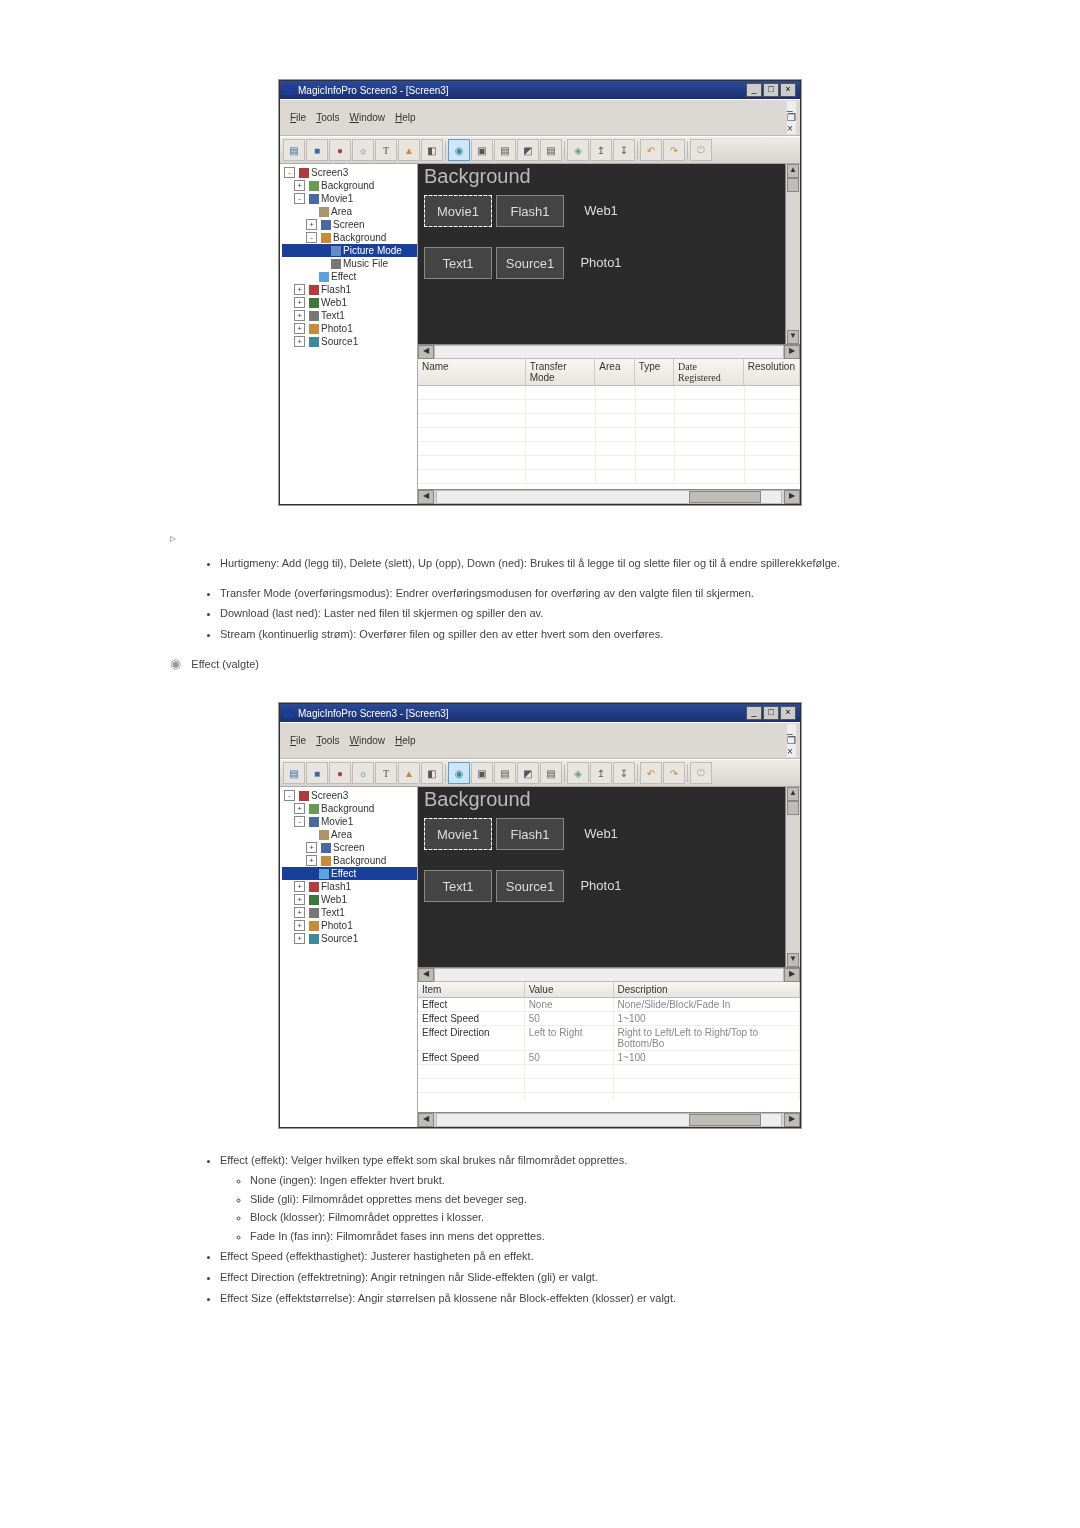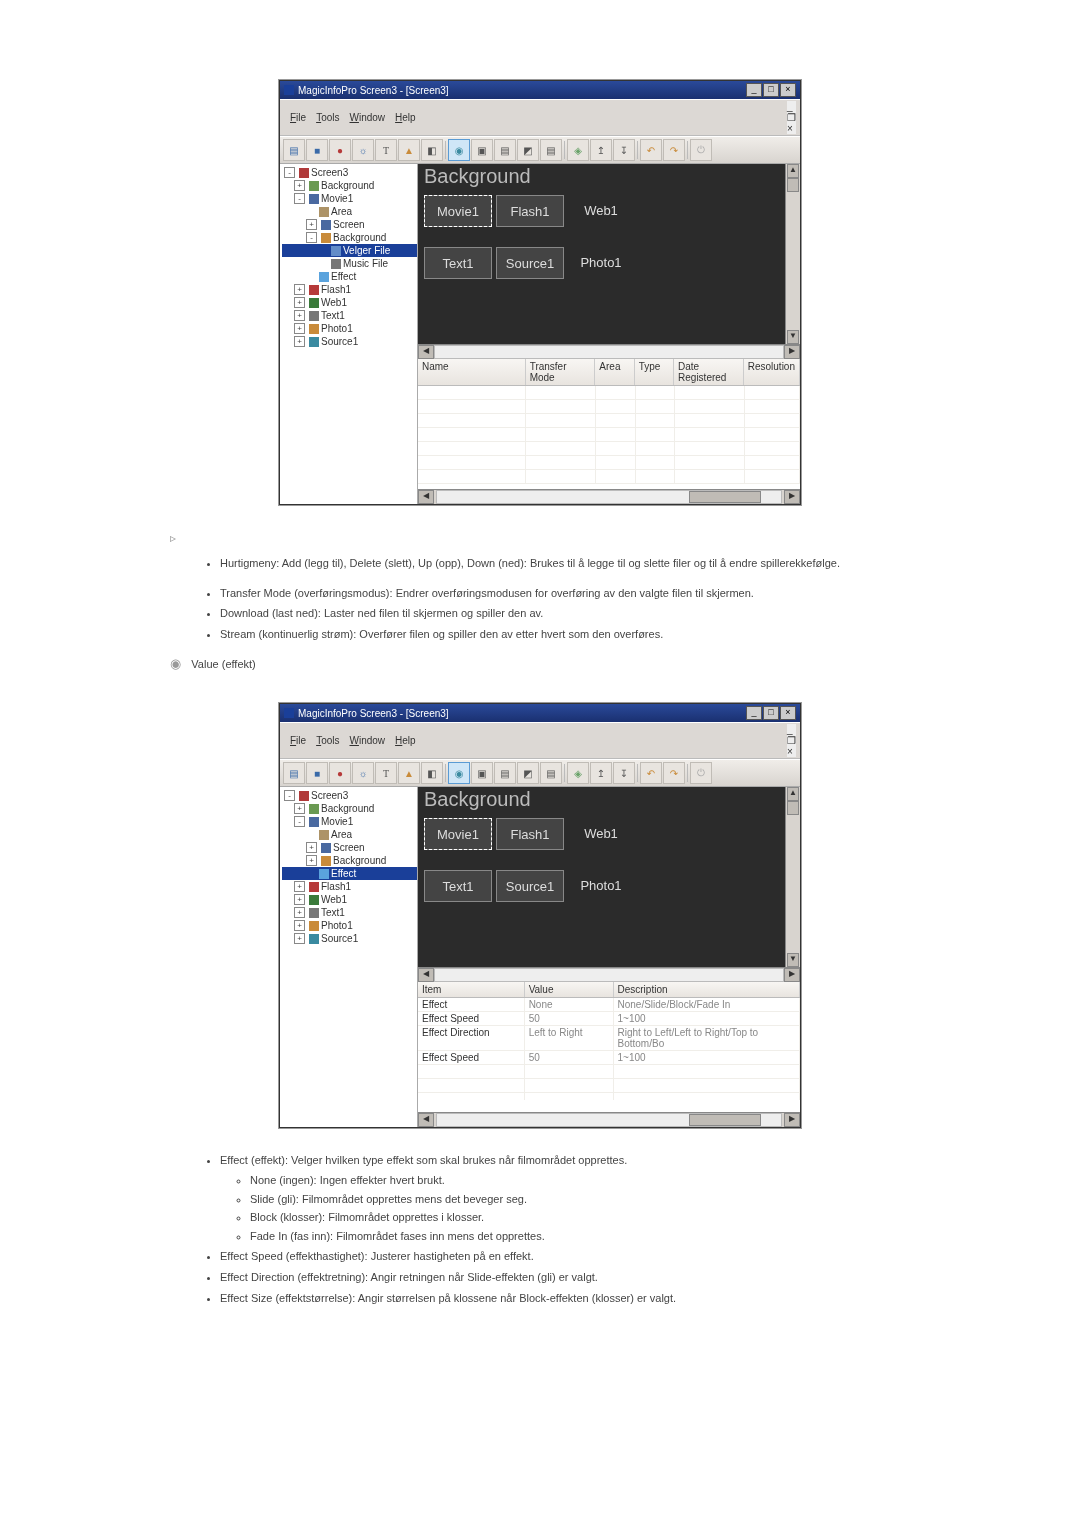--- a/index.html
+++ b/index.html
@@ -421,21 +421,21 @@
             <span>Screen</span>
           </div>
           <div class="tree-item" style="padding-left: 24px;">
             <span class="exp">-</span>
             <span class="ic" style="background:#c98b3a;"></span>
             <span>Background</span>
           </div>
           <div class="tree-item sel" style="padding-left: 36px;">
             <span style="width:11px;display:inline-block;"></span>
             <span class="ic" style="background:#628cc8;"></span>
-            <span>Velger File</span>
+            <span>Picture Mode</span>
           </div>
           <div class="tree-item" style="padding-left: 36px;">
             <span style="width:11px;display:inline-block;"></span>
             <span class="ic" style="background:#777;"></span>
             <span>Music File</span>
           </div>
           <div class="tree-item" style="padding-left: 24px;">
             <span style="width:11px;display:inline-block;"></span>
             <span class="ic" style="background:#5aa3dd;"></span>
             <span>Effect</span>
@@ -491,21 +491,21 @@
           <div style="flex:1;background:#eee;height:12px;border:1px solid #bbb;"></div>
           <div class="arrow">▶</div>
         </div>
 
         <div class="listview">
           <div class="hdr" id="hdr1">
               <div style="width: 130px;">Name</div>
               <div style="width: 80px;">Transfer Mode</div>
               <div style="width: 40px;">Area</div>
               <div style="width: 40px;">Type</div>
-              <div style="width: 80px;">Date Registered</div>
+              <div style="width: 80px; font-family: Liberation Serif, serif;">Date Registered</div>
               <div style="width: 60px;">Resolution</div>
             </div>
           <div class="rows" id="rows1">
               <div class="row">
                 <div style="width: 130px;">&nbsp;</div>
                 <div style="width: 80px;">&nbsp;</div>
                 <div style="width: 40px;">&nbsp;</div>
                 <div style="width: 40px;">&nbsp;</div>
                 <div style="width: 80px;">&nbsp;</div>
                 <div style="width: 60px;">&nbsp;</div>
@@ -581,21 +581,21 @@
         <li>Hurtigmeny: Add (legg til), Delete (slett), Up (opp), Down (ned): Brukes til å legge til og slette filer og til å endre spillerekkefølge.</li>
       </ul>
     <ul class="dot-list" id="bullets1">
         <li>Transfer Mode (overføringsmodus): Endrer overføringsmodusen for overføring av den valgte filen til skjermen.</li>
         <li>Download (last ned): Laster ned filen til skjermen og spiller den av.</li>
         <li>Stream (kontinuerlig strøm): Overfører filen og spiller den av etter hvert som den overføres.</li>
       </ul>
 
     <div class="section-heading">
       <span class="gear-bullet">◉</span>
-      <span>Value (effekt)</span>
+      <span>Effect (valgte)</span>
     </div>
   </div>
 
   <div class="app-window">
     <div class="titlebar">
       <div class="left">
         <span class="ic" style="width:10px;height:10px;background:#1a3f99;display:inline-block;"></span>
         <span>MagicInfoPro Screen3 - [Screen3]</span>
       </div>
       <div class="ctl">

